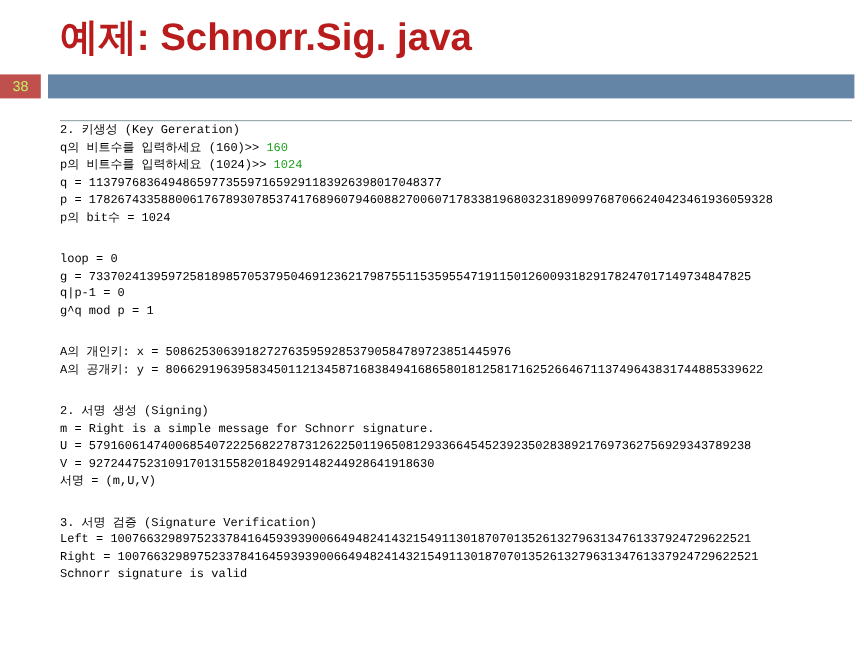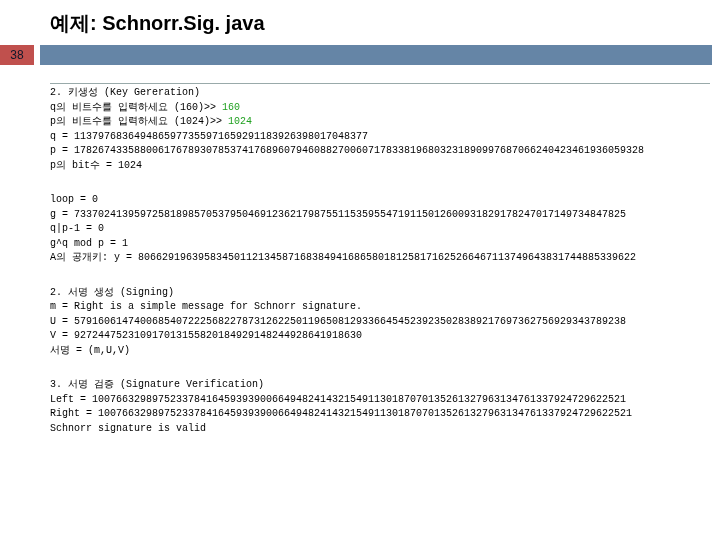--- a/index.html
+++ b/index.html
@@ -7,32 +7,32 @@
     font-family: sans-serif;
     background: #fff;
     width: 720px;
     height: 540px;
     overflow: hidden;
   }
   .title-row {
     padding: 10px 0 8px 50px;
   }
   .title {
-    font-size: 20px;
+    font-size: 32px;
     font-weight: 600;
-    color: #000000;
+    color: #b91c1c;
   }
   .page-num-bar {
     display: flex;
     align-items: stretch;
     height: 20px;
   }
   .page-num {
     background: #c0504d;
-    color: #0f172a;
+    color: #bef264;
     font-size: 12px;
     font-weight: 500;
     width: 34px;
     display: flex;
     align-items: center;
     justify-content: center;
   }
   .bar-rest {
     background: #6585a6;
     flex: 1;
@@ -75,20 +75,21 @@
   <div><span>p의 비트수를 입력하세요 (1024)&gt;&gt; </span><span class="input">1024</span></div>
   <div>q = 1137976836494865977355971659291183926398017048377</div>
   <div>p = 17826743358800617678930785374176896079460882700607178338196803231890997687066240423461936059328</div>
   <div>p의 bit수 = 1024</div>
 
   <div class="sec">loop = 0</div>
   <div>g = 73370241395972581898570537950469123621798755115359554719115012600931829178247017149734847825</div>
   <div>q|p-1 = 0</div>
   <div>g^q mod p = 1</div>
 
+  <div class="sec">A의 개인키: x = 508625306391827276359592853790584789723851445976</div>
   <div>A의 공개키: y = 80662919639583450112134587168384941686580181258171625266467113749643831744885339622</div>
 
   <div class="sec">2. 서명 생성 (Signing)</div>
   <div>m = Right is a simple message for Schnorr signature.</div>
   <div>U = 57916061474006854072225682278731262250119650812933664545239235028389217697362756929343789238</div>
   <div>V = 927244752310917013155820184929148244928641918630</div>
   <div>서명 = (m,U,V)</div>
 
   <div class="sec">3. 서명 검증 (Signature Verification)</div>
   <div>Left  = 10076632989752337841645939390066494824143215491130187070135261327963134761337924729622521</div>

